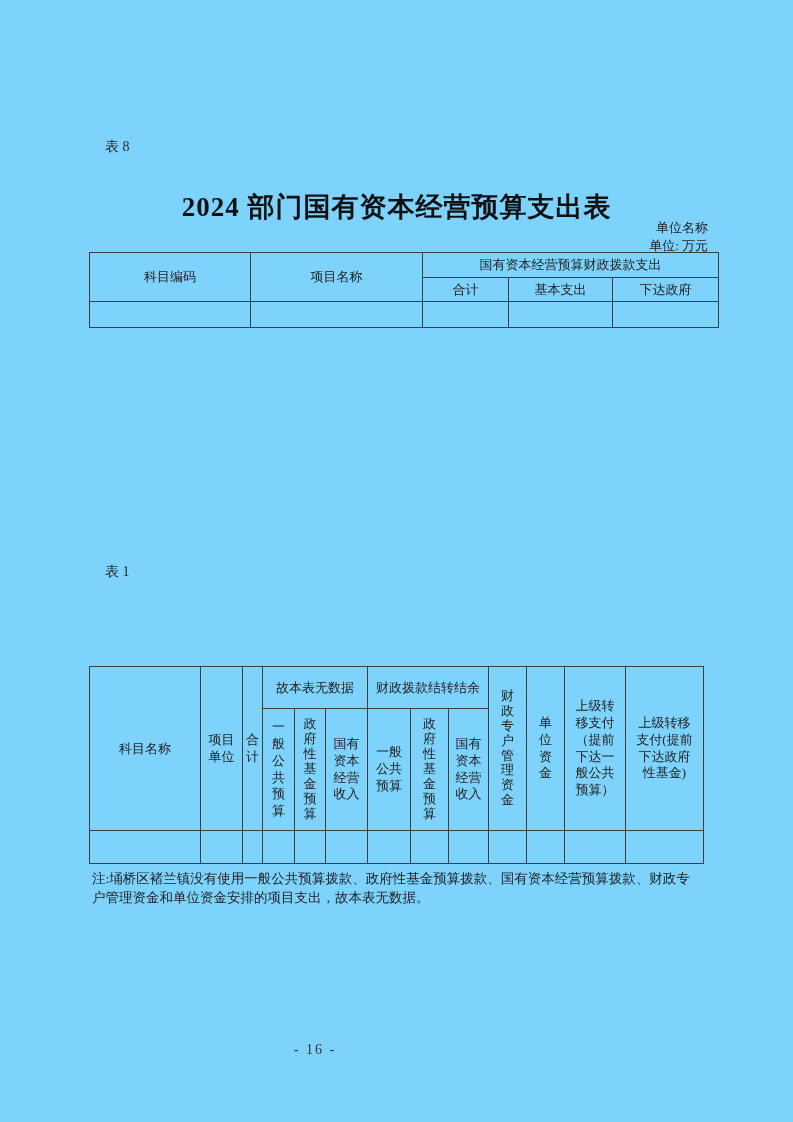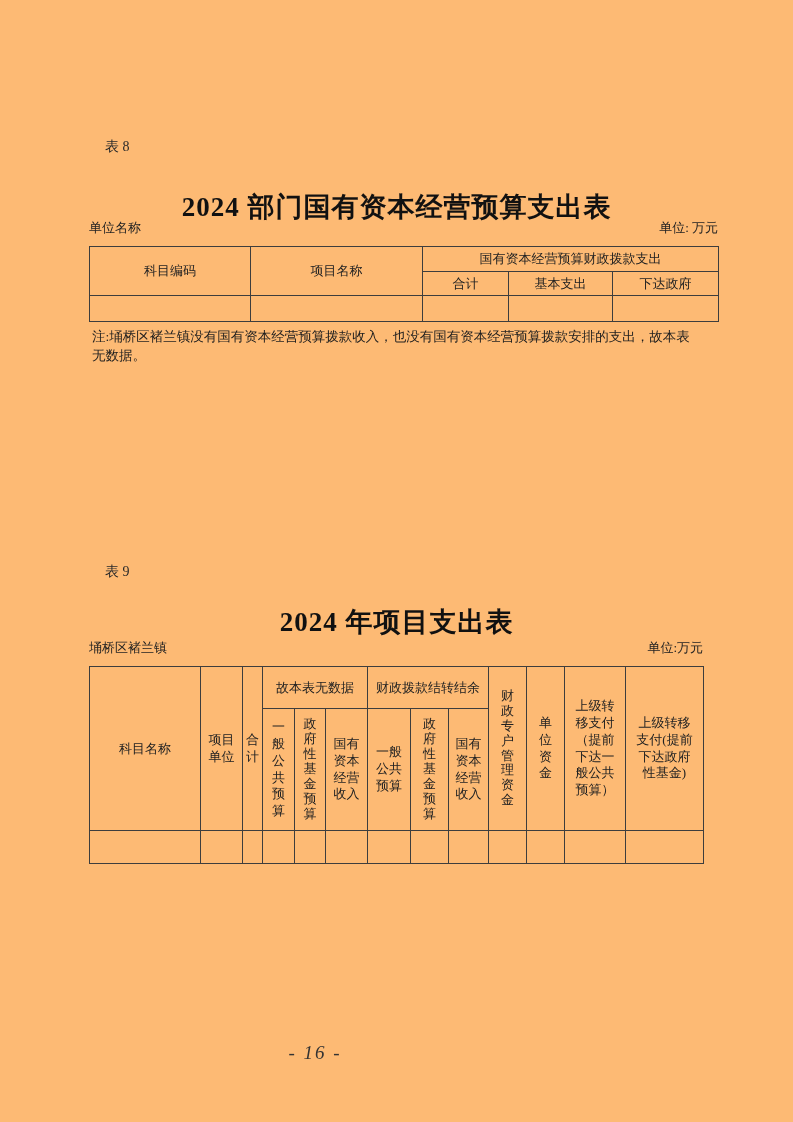--- a/index.html
+++ b/index.html
@@ -1,19 +1,19 @@
 <!DOCTYPE html>
 <html><head>
 <meta charset="utf-8">
 <style>
   html,body{margin:0;padding:0;background:#ffffff;}
   .page{
     position:relative;
     width:793px;height:1122px;
-    background:#fdba74;
+    background:#7dd3fc;
     font-family:"Liberation Serif","DejaVu Serif",serif;
     color:#1c1c1c;
     overflow:hidden;
   }
   .abs{position:absolute;}
   .tag{font-size:14px;color:#2a2a2a;}
   .doc-title{
     left:0;width:793px;text-align:center;
     font-size:27px;font-weight:700;letter-spacing:1px;color:#111;
   }
@@ -33,40 +33,39 @@
     overflow:hidden;
   }
   .pre{white-space:pre-line;line-height:1.3;}
   .tight{white-space:pre-line;line-height:1.15;}
   .note{
     font-size:13.5px;line-height:1.42;color:#1e1e1e;
     white-space:pre-line;
   }
   .page-num{
     left:0;width:630px;text-align:center;
-    font-size:19px;letter-spacing:2px;color:#333;
+    font-size:14px;letter-spacing:2px;color:#333;
     font-family:"Liberation Serif","DejaVu Serif",serif;
-    font-style:italic;
   }
 </style>
 </head>
 <body>
 
 <div class="page">
 
   <div class="abs tag" style="left:105px;top:138px;">表 8</div>
 
   <div class="abs doc-title" style="top:189px;">2024 部门国有资本经营预算支出表</div>
 
-  <div class="abs meta-row" style="left:89px;top:219px;width:629px;">
+  <div class="abs meta-row" style="left:79px;top:219px;width:629px;flex-direction:column;">
     <span>单位名称</span>
     <span>单位: 万元</span>
   </div>
 
-  <table class="abs" style="left:89px;top:246px;width:629px;">
+  <table class="abs" style="left:89px;top:252px;width:629px;">
     <colgroup>
       <col style="width:161px">
         <col style="width:172px">
         <col style="width:86px">
       <col style="width:104px">
         <col style="width:106px">
     </colgroup>
     <thead>
       <tr style="height:25px">
         <th rowspan="2">科目编码</th>
@@ -83,31 +82,24 @@
       <tr style="height:26px">
         <td></td>
         <td></td>
         <td></td>
         <td></td>
         <td></td>
       </tr>
     </tbody>
   </table>
 
-  <div class="abs note" style="left:92px;top:327px;width:632px;">注:埇桥区褚兰镇没有国有资本经营预算拨款收入，也没有国有资本经营预算拨款安排的支出，故本表
-无数据。</div>
-
-  <div class="abs tag" style="left:105px;top:563px;">表 9</div>
-
-  <div class="abs doc-title" style="top:604px;">2024 年项目支出表</div>
-
-  <div class="abs meta-row" style="left:89px;top:639px;width:614px;">
-    <span>埇桥区褚兰镇</span>
-    <span>单位:万元</span>
-  </div>
+
+  <div class="abs tag" style="left:105px;top:563px;">表 1</div>
+
+
 
   <table class="abs" style="left:89px;top:666px;width:614px;">
     <colgroup>
       <col style="width:111px">
         <col style="width:42px">
         <col style="width:20px">
       <col style="width:32px">
         <col style="width:31px">
         <col style="width:42px">
       <col style="width:43px">
@@ -196,16 +188,18 @@
         <td></td>
         <td></td>
         <td></td>
         <td></td>
         <td></td>
         <td></td>
       </tr>
     </tbody>
   </table>
 
+  <div class="abs note" style="left:92px;top:869px;width:632px;">注:埇桥区褚兰镇没有使用一般公共预算拨款、政府性基金预算拨款、国有资本经营预算拨款、财政专
+户管理资金和单位资金安排的项目支出，故本表无数据。</div>
 
   <div class="abs page-num" style="top:1042px;">- 16 -</div>
 
 </div>
 
 </body></html>

